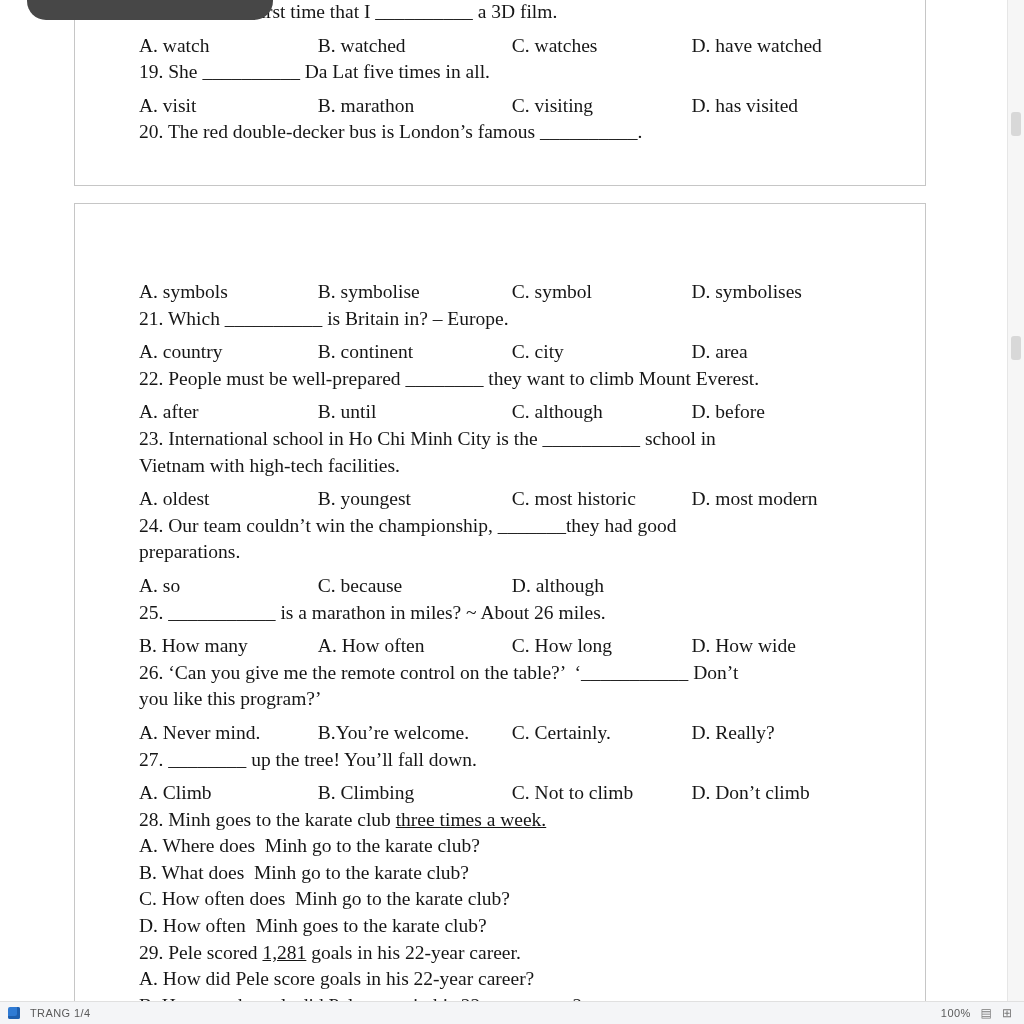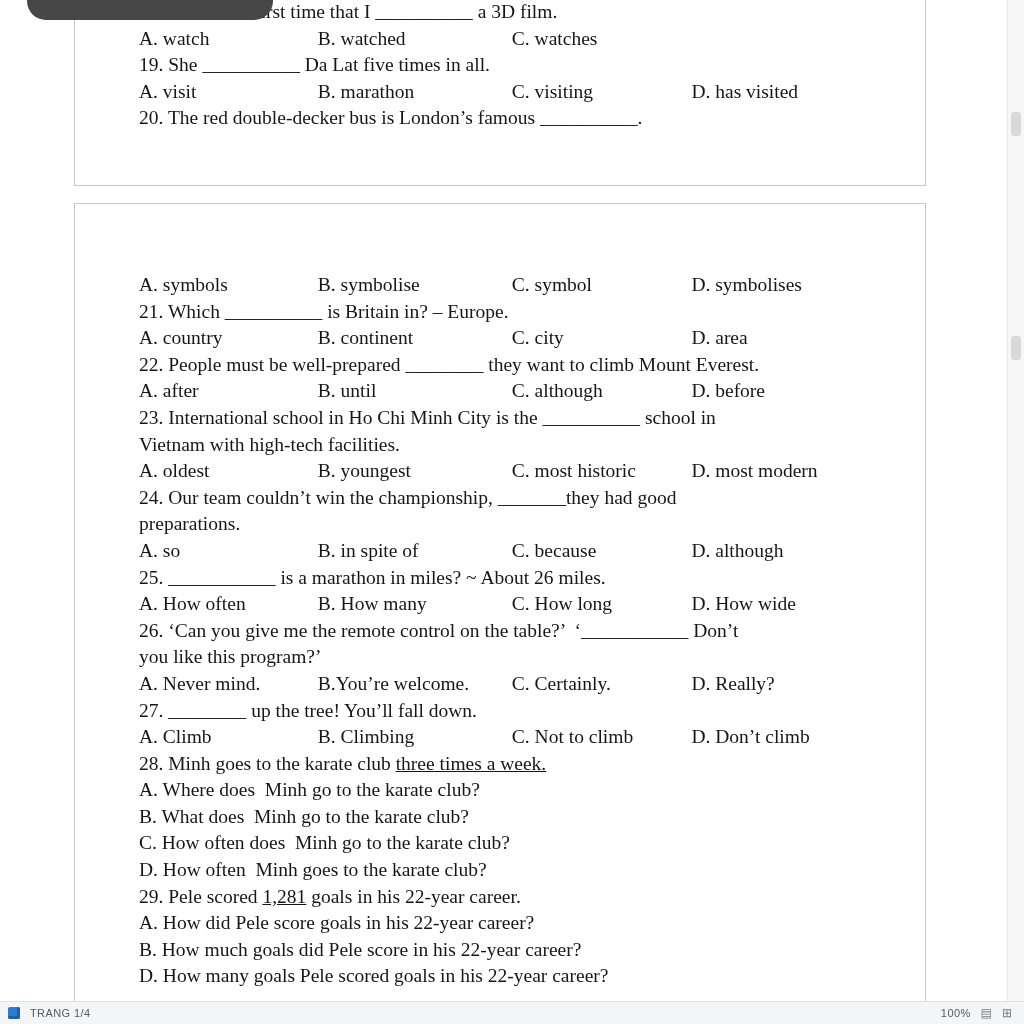--- a/index.html
+++ b/index.html
@@ -22,21 +22,21 @@
     padding:30px 62px 0 64px;
     font-size:19.5px; line-height:26.6px; color:#161616;
   }
   .page2 .page-content { padding-top:68px; }
 
   .line { white-space:pre; }
   .line.opts {
     display:grid;
     grid-template-columns:24.7% 26.8% 24.8% 1fr;
   }
-  .opt { white-space:pre; }
+  .opt { white-space:pre;margin-top:7px; }
   .u { text-decoration:underline; }
 
   .scrollbar {
     position:absolute; right:0; top:0; width:17px; height:1001px;
     background:#f6f6f6; border-left:1px solid #e6e6e6; z-index:4;
   }
   .thumb {
     position:absolute; left:3px; width:10px; height:24px;
     background:#d8d8d8; border-radius:3px;
   }
@@ -60,42 +60,42 @@
   .sb-icon { font-size:12px; color:#7a7a7a; line-height:1; cursor:default; }
 </style>
 </head>
 <body>
 
 <div class="dark-blob"></div>
 
 <div class="page page1">
   <div class="page-content" id="page1-content">
       <div class="line q">18. This is the first time that I __________ a 3D film.</div>
-      <div class="line opts"><span class="opt">A. watch</span><span class="opt">B. watched</span><span class="opt">C. watches</span></div>
+      <div class="line opts"><span class="opt">A. watch</span><span class="opt">B. watched</span><span class="opt">C. watches</span><span class="opt">D. have watched</span></div>
       <div class="line q">19. She __________ Da Lat five times in all.</div>
       <div class="line opts"><span class="opt">A. visit</span><span class="opt">B. marathon</span><span class="opt">C. visiting</span><span class="opt">D. has visited</span></div>
       <div class="line q">20. The red double-decker bus is London’s famous __________.</div>
     </div>
 </div>
 
 <div class="page page2">
   <div class="page-content" id="page2-content">
       <div class="line opts"><span class="opt">A. symbols</span><span class="opt">B. symbolise</span><span class="opt">C. symbol</span><span class="opt">D. symbolises</span></div>
       <div class="line q">21. Which __________ is Britain in? – Europe.</div>
       <div class="line opts"><span class="opt">A. country</span><span class="opt">B. continent</span><span class="opt">C. city</span><span class="opt">D. area</span></div>
       <div class="line q">22. People must be well-prepared ________ they want to climb Mount Everest.</div>
       <div class="line opts"><span class="opt">A. after</span><span class="opt">B. until</span><span class="opt">C. although</span><span class="opt">D. before</span></div>
       <div class="line q">23. International school in Ho Chi Minh City is the __________ school in</div>
       <div class="line q">Vietnam with high-tech facilities.</div>
       <div class="line opts"><span class="opt">A. oldest</span><span class="opt">B. youngest</span><span class="opt">C. most historic</span><span class="opt">D. most modern</span></div>
       <div class="line q">24. Our team couldn’t win the championship, _______they had good</div>
       <div class="line q">preparations.</div>
-      <div class="line opts"><span class="opt">A. so</span><span class="opt">B. in spite of</span><span class="opt">C. because</span><span class="opt">D. although</span></div>
+      <div class="line opts"><span class="opt">A. so</span><span class="opt">C. because</span><span class="opt">D. although</span></div>
       <div class="line q">25. ___________ is a marathon in miles? ~ About 26 miles.</div>
-      <div class="line opts"><span class="opt">A. How often</span><span class="opt">B. How many</span><span class="opt">C. How long</span><span class="opt">D. How wide</span></div>
+      <div class="line opts"><span class="opt">B. How many</span><span class="opt">A. How often</span><span class="opt">C. How long</span><span class="opt">D. How wide</span></div>
       <div class="line q">26. ‘Can you give me the remote control on the table?’  ‘___________ Don’t</div>
       <div class="line q">you like this program?’</div>
       <div class="line opts"><span class="opt">A. Never mind.</span><span class="opt">B.You’re welcome.</span><span class="opt">C. Certainly.</span><span class="opt">D. Really?</span></div>
       <div class="line q">27. ________ up the tree! You’ll fall down.</div>
       <div class="line opts"><span class="opt">A. Climb</span><span class="opt">B. Climbing</span><span class="opt">C. Not to climb</span><span class="opt">D. Don’t climb</span></div>
       <div class="line qu"><span>28. Minh goes to the karate club </span><span class="u">three times a week.</span><span></span></div>
       <div class="line line">A. Where does  Minh go to the karate club?</div>
       <div class="line line">B. What does  Minh go to the karate club?</div>
       <div class="line line">C. How often does  Minh go to the karate club?</div>
       <div class="line line">D. How often  Minh goes to the karate club?</div>

